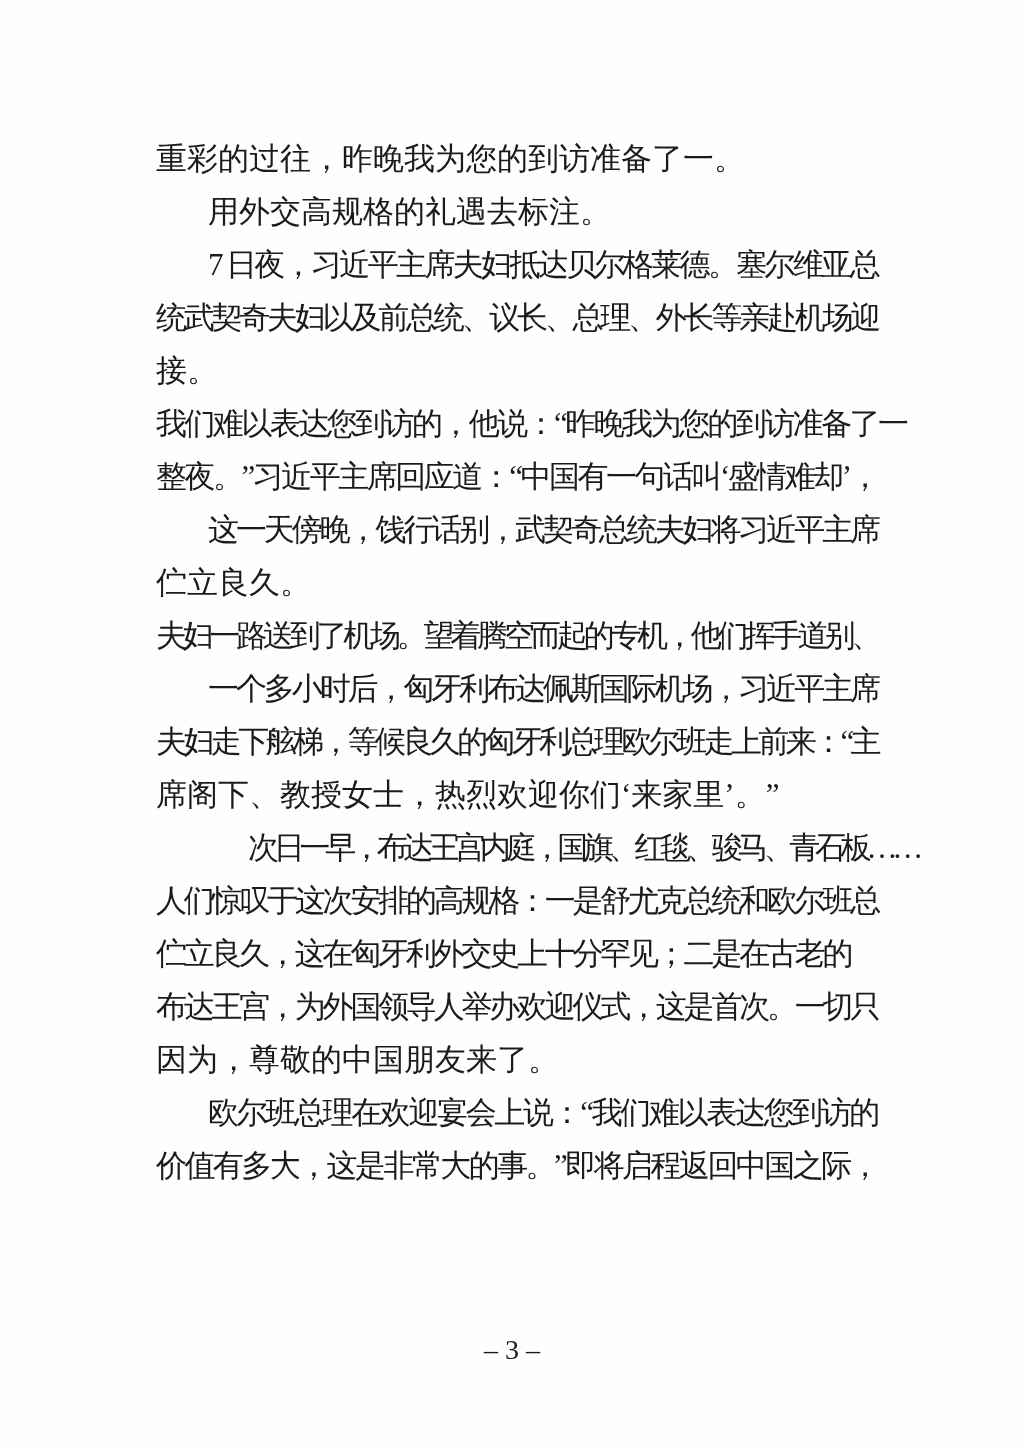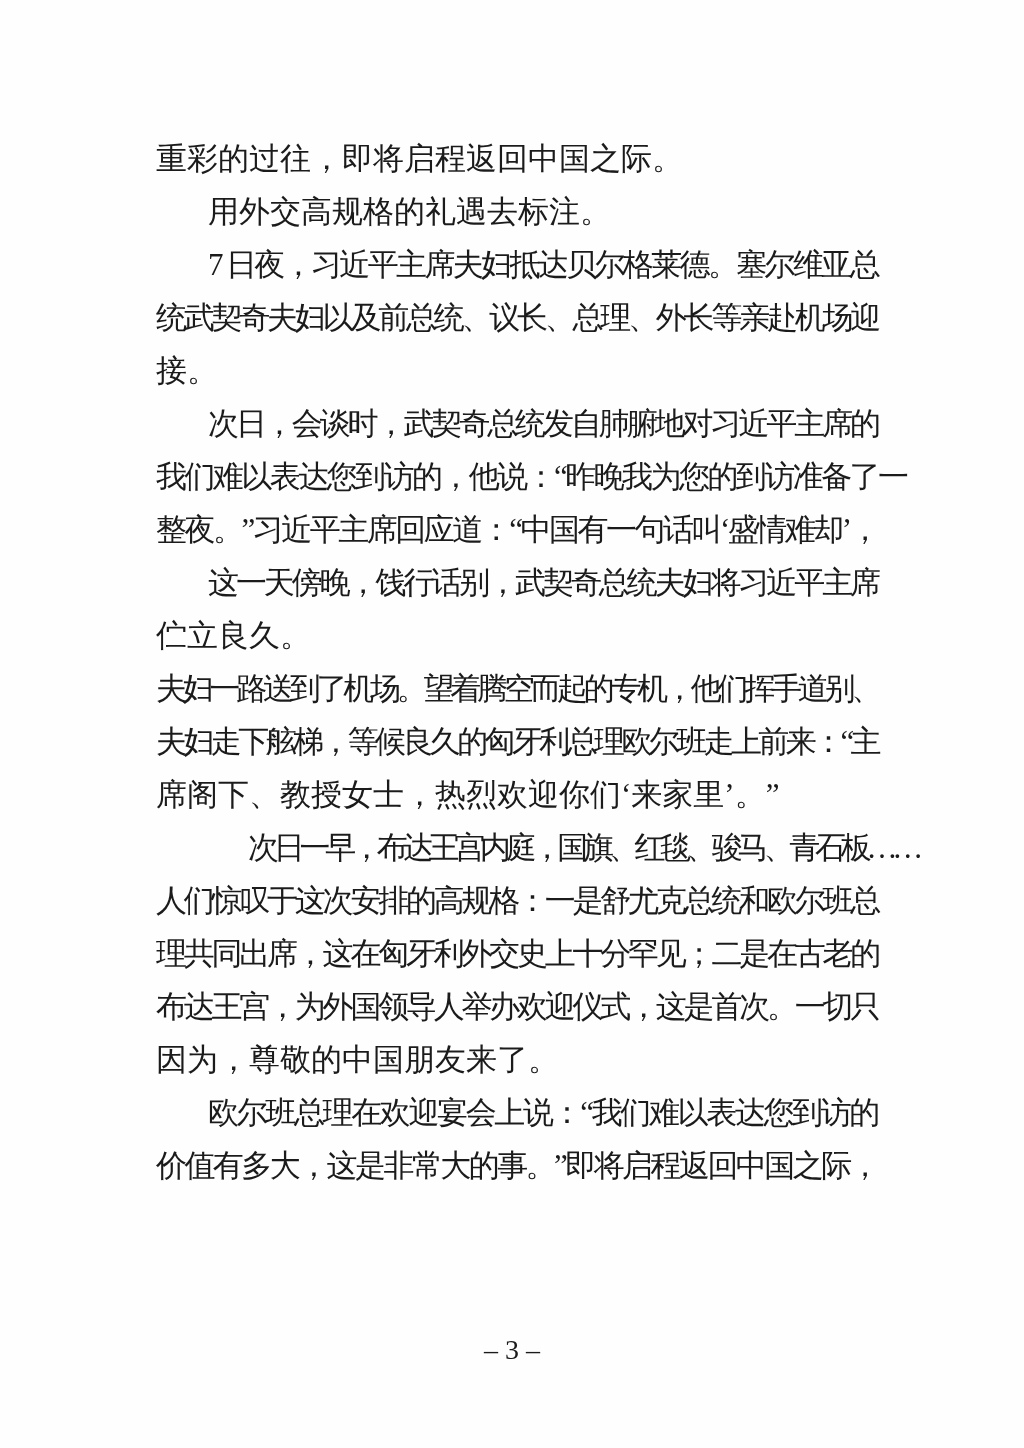--- a/index.html
+++ b/index.html
@@ -48,35 +48,35 @@
     font-size: 28px;
     color: #1b1b1b;
     font-family: "Liberation Serif", serif;
   }
 </style>
 </head>
 <body>
 
 <div class="page">
   <div class="text-block" id="text-block">
-      <div class="line"><span class="line-text">重彩的过往，即将启程返回中国之际。</span></div>
+      <div class="line"><span class="line-text">重彩的过往，昨晚我为您的到访准备了一。</span></div>
       <div class="line indent"><span class="line-text">用外交高规格的礼遇去标注。</span></div>
       <div class="line indent fill"><span class="line-text" style="letter-spacing: -2.65px;">7 日夜，习近平主席夫妇抵达贝尔格莱德。塞尔维亚总</span></div>
       <div class="line fill"><span class="line-text" style="letter-spacing: -3.23077px;">统武契奇夫妇以及前总统、议长、总理、外长等亲赴机场迎</span></div>
       <div class="line"><span class="line-text">接。</span></div>
-      <div class="line indent fill"><span class="line-text" style="letter-spacing: -3.08333px;">次日，会谈时，武契奇总统发自肺腑地对习近平主席的</span></div>
       <div class="line fill"><span class="line-text" style="letter-spacing: -2.56791px;">我们难以表达您到访的，他说：“昨晚我为您的到访准备了一</span></div>
       <div class="line fill"><span class="line-text" style="letter-spacing: -2.50614px;">整夜。”习近平主席回应道：“中国有一句话叫‘盛情难却’，</span></div>
       <div class="line indent fill"><span class="line-text" style="letter-spacing: -3.08333px;">这一天傍晚，饯行话别，武契奇总统夫妇将习近平主席</span></div>
       <div class="line"><span class="line-text">伫立良久。</span></div>
       <div class="line fill"><span class="line-text" style="letter-spacing: -4.25926px;">夫妇一路送到了机场。望着腾空而起的专机，他们挥手道别、</span></div>
+      <div class="line indent fill"><span class="line-text" style="letter-spacing: -3.08333px;">一个多小时后，匈牙利布达佩斯国际机场，习近平主席</span></div>
       <div class="line fill"><span class="line-text" style="letter-spacing: -3.62095px;">夫妇走下舷梯，等候良久的匈牙利总理欧尔班走上前来：“主</span></div>
       <div class="line"><span class="line-text">席阁下、教授女士，热烈欢迎你们‘来家里’。”</span></div>
       <div class="line indent fill"><span class="line-text" style="letter-spacing: -5.23077px; margin-left: 40px;">次日一早，布达王宫内庭，国旗、红毯、骏马、青石板……</span></div>
       <div class="line fill"><span class="line-text" style="letter-spacing: -3.23077px; text-align: center;">人们惊叹于这次安排的高规格：一是舒尤克总统和欧尔班总</span></div>
-      <div class="line fill"><span class="line-text" style="letter-spacing: -3.23077px;">理共同出席，这在匈牙利外交史上十分罕见；二是在古老的</span></div>
+      <div class="line fill"><span class="line-text" style="letter-spacing: -3.23077px;">伫立良久，这在匈牙利外交史上十分罕见；二是在古老的</span></div>
       <div class="line fill"><span class="line-text" style="letter-spacing: -3.23077px;">布达王宫，为外国领导人举办欢迎仪式，这是首次。一切只</span></div>
       <div class="line"><span class="line-text">因为，尊敬的中国朋友来了。</span></div>
       <div class="line indent fill"><span class="line-text" style="letter-spacing: -2.36523px;">欧尔班总理在欢迎宴会上说：“我们难以表达您到访的</span></div>
       <div class="line fill"><span class="line-text" style="letter-spacing: -2.56791px; text-align: center;">价值有多大，这是非常大的事。”即将启程返回中国之际，</span></div>
     </div>
   <div class="page-number">– 3 –</div>
 </div>
 
 </body></html>

